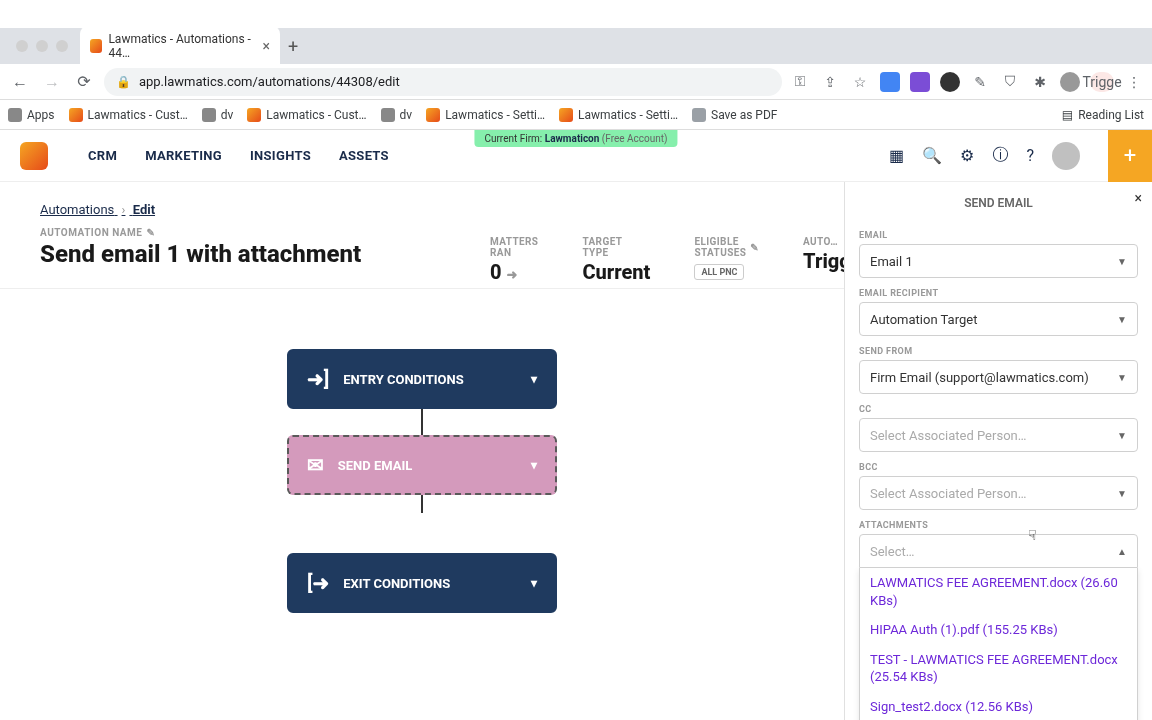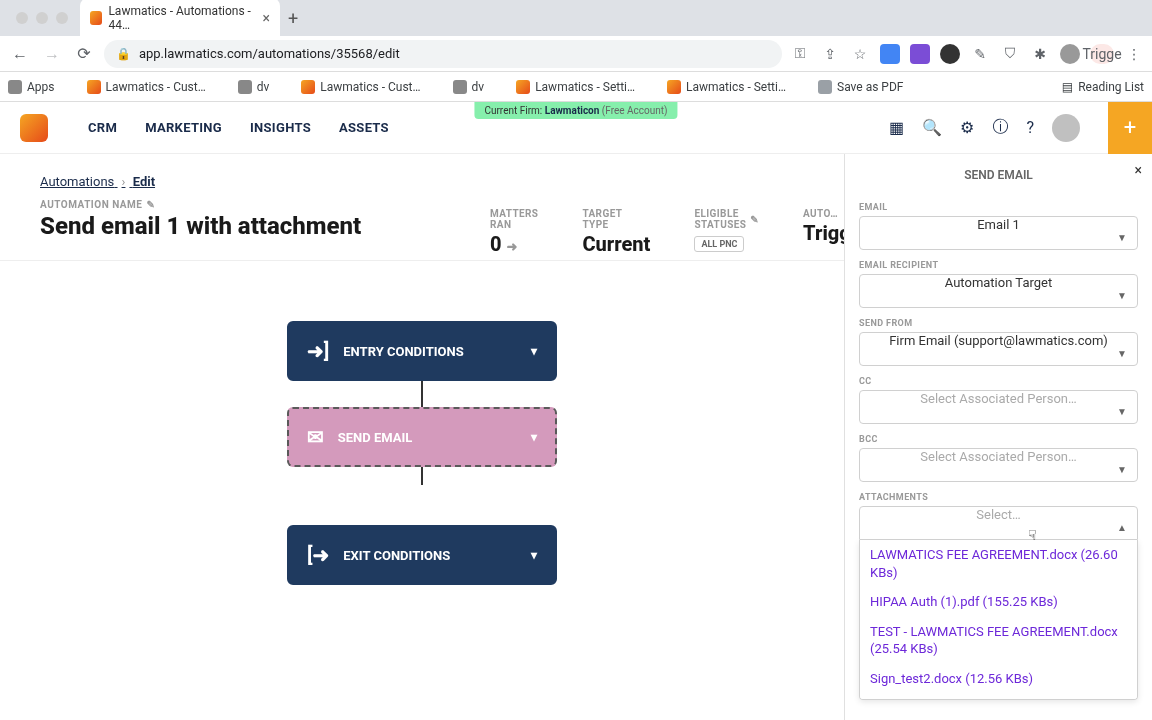--- a/index.html
+++ b/index.html
@@ -1,35 +1,35 @@
 <!DOCTYPE html>
 <html><head>
 <meta charset="utf-8">
 <style>
   * { box-sizing: border-box; margin: 0; padding: 0; font-family: -apple-system, BlinkMacSystemFont, "Segoe UI", Roboto, sans-serif; }
   body { width: 1152px; height: 720px; overflow: hidden; background: #fff; }
 
   
   .browser-chrome { background: #dee1e6; }
-  .tab-strip { display: flex; align-items: center; height: 36px; padding: 0 8px; }
+  .tab-strip { display: flex; align-items: center; height: 36px; padding: 0 8px; margin-top: 28px; }
   .win-dots { display: flex; gap: 8px; padding-left: 8px; padding-right: 12px; }
   .dot { width: 12px; height: 12px; border-radius: 50%; background: #d0d0d0; }
   .tab { display: flex; align-items: center; background: #fff; border-radius: 8px 8px 0 0; padding: 6px 10px; font-size: 12px; color: #333; gap: 6px; max-width: 200px; }
   .tab .favicon { width: 14px; height: 14px; background: linear-gradient(135deg,#f5a623,#e64a19); border-radius: 3px; }
   .tab .close { color: #666; font-size: 14px; }
   .new-tab { margin-left: 8px; color: #555; font-size: 18px; }
   .addr-bar { display: flex; align-items: center; height: 36px; padding: 0 8px; gap: 8px; background: #fff; border-bottom: 1px solid #ddd; }
   .nav-btn { width: 24px; text-align: center; color: #5f6368; font-size: 16px; }
   .url-field { flex: 1; background: #f1f3f4; border-radius: 16px; height: 28px; display: flex; align-items: center; padding: 0 12px; font-size: 13px; color: #202124; gap: 8px; }
   .url-field .lock { font-size: 12px; color: #5f6368; }
   .addr-icons { display: flex; gap: 10px; align-items: center; }
   .addr-icons span, .addr-icons div { width: 20px; height: 20px; display: flex; align-items: center; justify-content: center; color: #5f6368; font-size: 14px; }
   .ext-avatar { width: 22px; height: 22px; border-radius: 50%; background: #999; }
   .update-btn { background: #fce8e6; color: #d93025; border-radius: 14px; padding: 4px 12px; font-size: 13px; }
-  .bookmark-bar { display: flex; align-items: center; height: 30px; padding: 0 8px; gap: 32px; background: #fff; border-bottom: 1px solid #ddd; font-size: 12px; color: #3c4043; }
+  .bookmark-bar { display: flex; align-items: center; height: 30px; padding: 0 8px; gap: 14px; background: #fff; border-bottom: 1px solid #ddd; font-size: 12px; color: #3c4043; }
   .bm { display: flex; align-items: center; gap: 5px; }
   .bm .fav { width: 14px; height: 14px; background: linear-gradient(135deg,#f5a623,#e64a19); border-radius: 3px; }
   .bm .fav.gray { background: #888; }
   .bm .fav.pdf { background: #9aa0a6; }
   .reading-list { margin-left: auto; display: flex; align-items: center; gap: 5px; }
 
   
   .app-header { height: 52px; background: #fff; display: flex; align-items: center; padding: 0 20px; border-bottom: 1px solid #eee; position: relative; }
   .logo { width: 28px; height: 28px; background: linear-gradient(135deg,#f5a623,#e64a19); border-radius: 6px; margin-right: 40px; }
   .nav-items { display: flex; gap: 28px; }
@@ -64,21 +64,21 @@
   .node.dark { background: #1f3a5f; border: 2px solid #1f3a5f; }
   .node.pink { background: #d49abc; border: 2px dashed #5a5a5a; border-radius: 6px; }
   .connector { width: 2px; height: 26px; background: #333; }
   .connector.short { height: 18px; }
 
   
   .panel { width: 308px; border-left: 1px solid #e0e0e0; background: #fff; padding: 14px 14px; position: relative; display: flex; flex-direction: column; overflow: visible; }
   .panel-close { position: absolute; top: 8px; right: 10px; font-size: 14px; color: #333; cursor: pointer; }
   .panel-title { text-align: center; font-size: 12px; font-weight: 600; color: #666; margin-bottom: 10px; }
   .field-label { font-size: 9px; font-weight: 700; color: #999; letter-spacing: 0.4px; margin-top: 10px; margin-bottom: 4px; }
-  .select { border: 1px solid #d0d0d0; border-radius: 4px; height: 34px; display: flex; align-items: center; padding: 0 10px; font-size: 13px; color: #333; position: relative; background: #fff; flex-direction: column; }
+  .select { border: 1px solid #d0d0d0; border-radius: 4px; height: 34px; display: flex; align-items: center; padding: 0 10px; font-size: 13px; color: #333; position: relative; background: #fff; }
   .select .caret { margin-left: auto; color: #666; font-size: 10px; }
   .select.placeholder { color: #aaa; }
   .dropdown-list { border: 1px solid #d0d0d0; border-top: none; border-radius: 0 0 4px 4px; background: #fff; max-height: 160px; overflow-y: auto; font-size: 13px; color: #6d28d9; box-shadow: 0 2px 6px rgba(0,0,0,0.1); }
   .dropdown-item { padding: 6px 10px; line-height: 1.35; }
   .cursor { position: absolute; left: 1028px; top: 527px; font-size: 14px; pointer-events: none; }
 
   .divider { height: 1px; background: #eee; margin: 20px -40px 0; }
 </style>
 </head>
 <body>
@@ -96,21 +96,21 @@
       <span class="close">×</span>
     </div>
     <div class="new-tab">+</div>
   </div>
   <div class="addr-bar">
     <div class="nav-btn">←</div>
     <div class="nav-btn" style="opacity:.4">→</div>
     <div class="nav-btn">⟳</div>
     <div class="url-field">
       <span class="lock">🔒</span>
-      <span>app.lawmatics.com/automations/35568/edit</span>
+      <span>app.lawmatics.com/automations/44308/edit</span>
     </div>
     <div class="addr-icons">
       <span>⚿</span>
       <span>⇪</span>
       <span>☆</span>
       <div style="background:#4285f4;border-radius:4px"></div>
       <div style="background:#7b4dd6;border-radius:4px"></div>
       <div style="background:#333;border-radius:50%"></div>
       <span>✎</span>
       <span>⛉</span>

